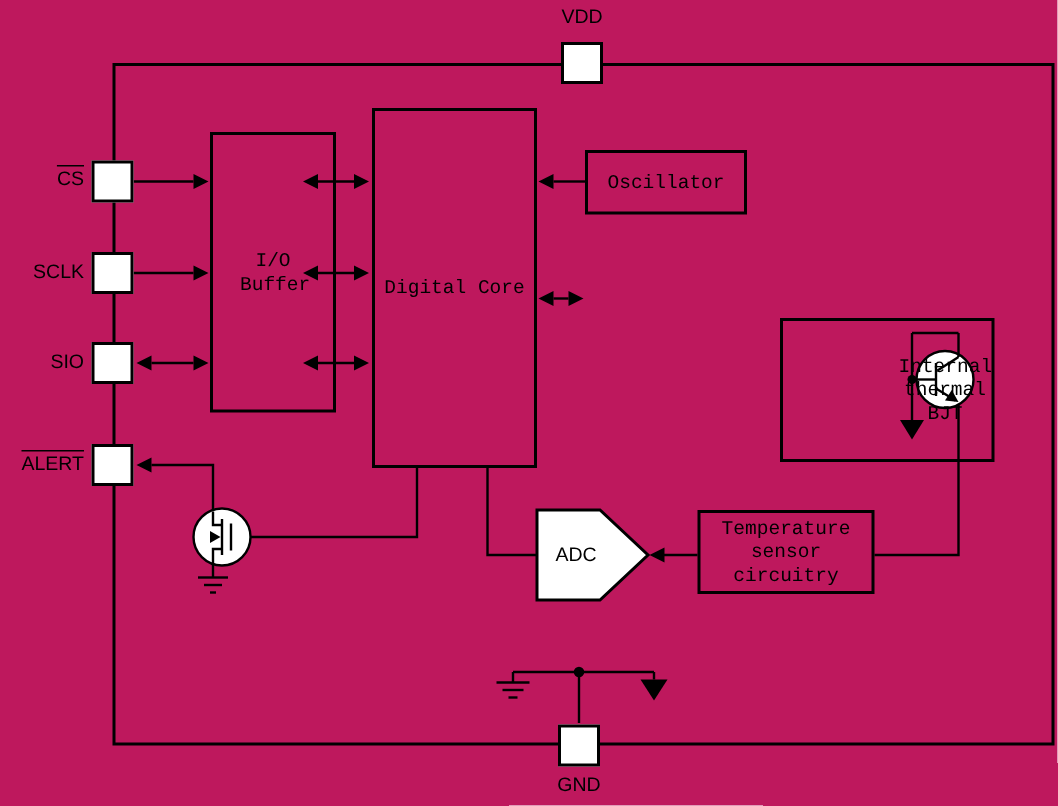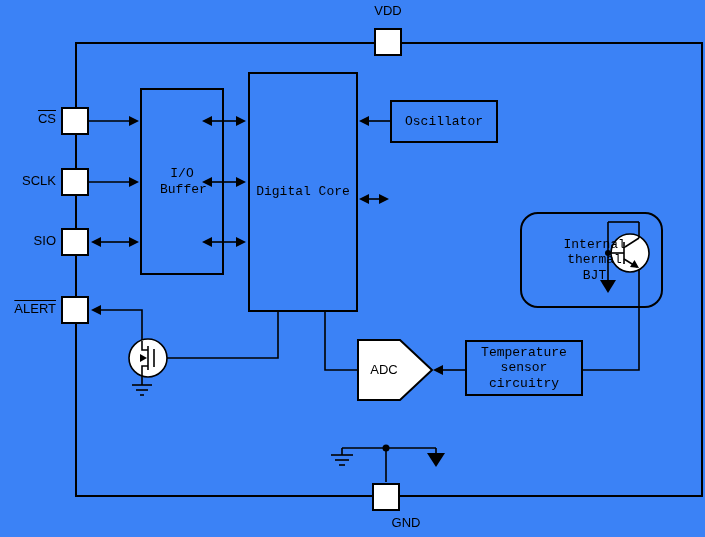--- a/index.html
+++ b/index.html
@@ -1,25 +1,25 @@
 <!DOCTYPE html>
 <html><head>
 <meta charset="utf-8">
 <style>
   * { margin:0; padding:0; box-sizing:border-box; }
   html,body { background:#ffffff; }
   body { font-family:"Liberation Sans", sans-serif; color:#000; }
-  .canvas { position:relative; width:705px; height:537px; background:#3b82f6; overflow:hidden; }
+  .canvas { position:relative; width:705px; height:537px; background:#be185d; overflow:hidden; }
   .chip-border { position:absolute; left:75px; top:42px; width:628px; height:455px; border:2px solid #000; z-index:1; background:transparent; }
   .wires { position:absolute; left:0; top:0; z-index:2; }
   .pin { position:absolute; width:28px; height:28px; border:2px solid #000; background:#ffffff; z-index:3; }
   .block { position:absolute; border:2px solid #000; background:transparent; z-index:3;
            display:flex; align-items:center; justify-content:center; text-align:center;
            font-size:13px; line-height:1.18; }
-  .block.left-justify { justify-content:center; padding-left:6px;border-radius:18px; }
+  .block.left-justify { justify-content:flex-end; padding-left:6px; }
   .lbl { position:absolute; font-size:13px; line-height:1.15; z-index:4; }
   .overline { text-decoration:overline; }
   .txt { display:block;font-family:Liberation Mono, monospace; }
 </style>
 </head>
 <body>
 
 <div class="canvas">
 
   <div class="chip-border"></div>
@@ -110,21 +110,21 @@
   </svg>
 
   <div class="pin" style="left:374px;top:28px"></div>
   <div class="pin" style="left:372px;top:483px"></div>
   <div class="pin" style="left:61px;top:107px"></div>
   <div class="pin" style="left:61px;top:168px"></div>
   <div class="pin" style="left:61px;top:228px"></div>
   <div class="pin" style="left:61px;top:296px"></div>
 
   <div class="lbl" style="left:360px;top:4px;width:56px;text-align:center">VDD</div>
-  <div class="lbl" style="left:378px;top:516px;width:56px;text-align:center">GND</div>
+  <div class="lbl" style="left:358px;top:516px;width:56px;text-align:center">GND</div>
   <div class="lbl overline" style="left:10px;top:112px;width:46px;text-align:right">CS</div>
   <div class="lbl" style="left:10px;top:174px;width:46px;text-align:right">SCLK</div>
   <div class="lbl" style="left:10px;top:234px;width:46px;text-align:right">SIO</div>
   <div class="lbl overline" style="left:2px;top:302px;width:54px;text-align:right">ALERT</div>
 
   <div class="block" style="left:140px;top:88px;width:84px;height:187px">
     <span class="txt" style="width:44px">I/O Buffer</span>
   </div>
 
   <div class="block" style="left:248px;top:72px;width:110px;height:240px">

